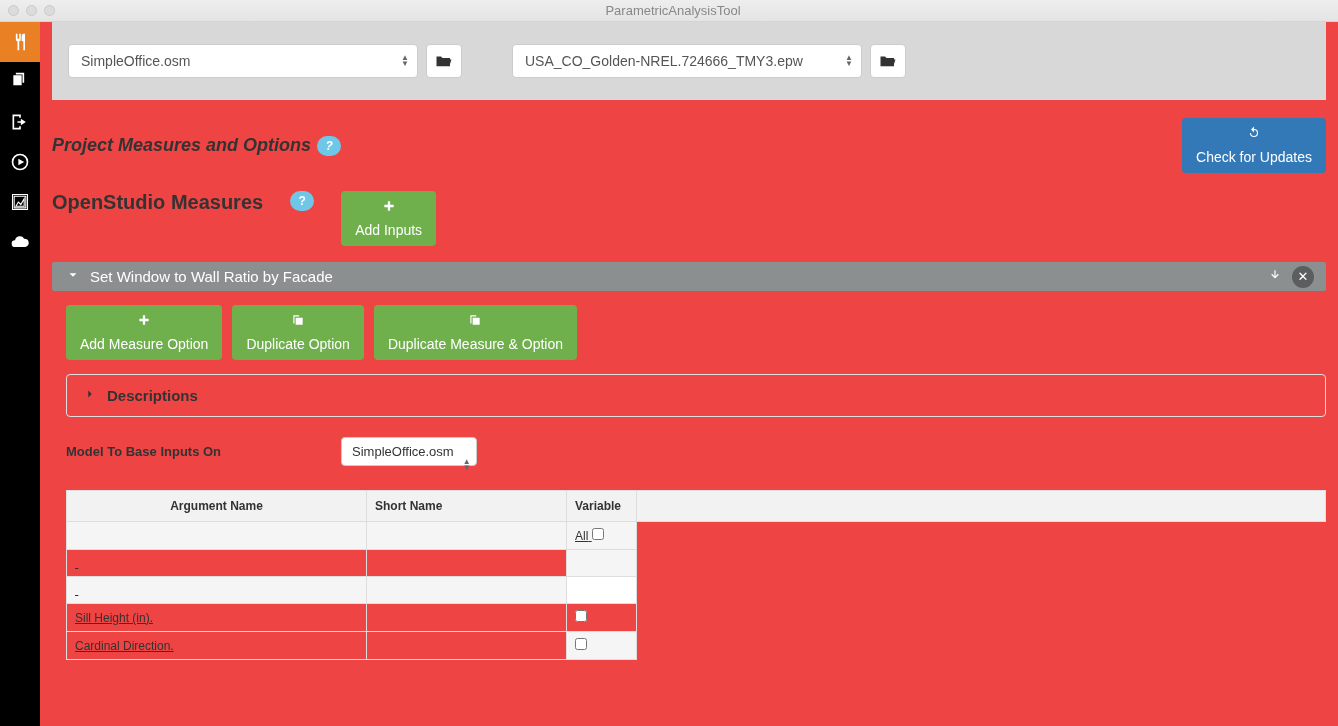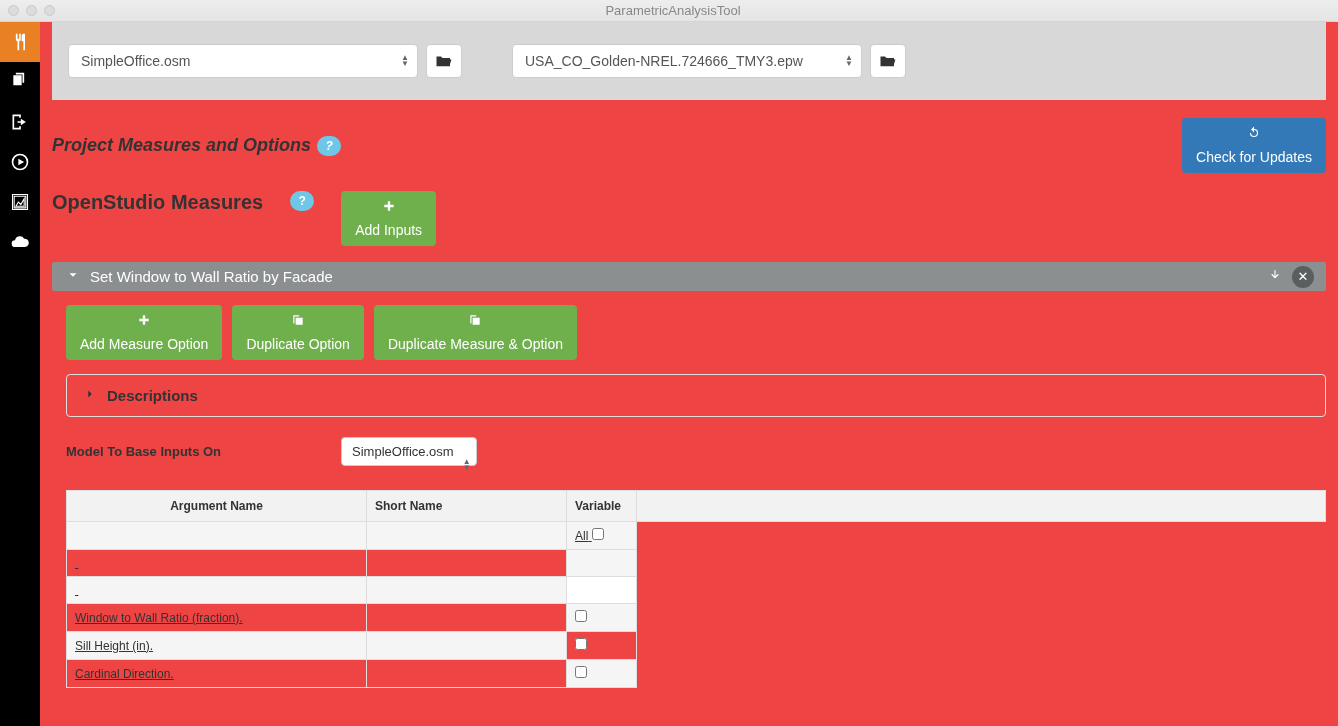--- a/index.html
+++ b/index.html
@@ -282,26 +282,20 @@
               <td style="background:#f5f5f5"></td>
               <td style="border:none;border-left:1px solid #ddd;"></td>
             </tr>
             <tr>
               <td class="shaded">&nbsp;</td>
               <td class="shaded"></td>
               <td style="background:#fff"></td>
               <td style="border:none;border-left:1px solid #ddd;"></td>
             </tr>
             <tr>
-              <td class="">Window to Wall Ratio (fraction).</td>
-              <td class=""></td>
-              <td style="background:#f5f5f5"><input type="checkbox" class="checkbox" style=""></td>
-              <td style="border:none;border-left:1px solid #ddd;"></td>
-            </tr>
-            <tr>
               <td class="shaded">Sill Height (in).</td>
               <td class="shaded"></td>
               <td style=""><input type="checkbox" class="checkbox" style=""></td>
               <td style="border:none;border-left:1px solid #ddd;"></td>
             </tr>
             <tr>
               <td class="">Cardinal Direction.</td>
               <td class=""></td>
               <td style="background:#f5f5f5"><input type="checkbox" class="checkbox" style=""></td>
               <td style="border:none;border-left:1px solid #ddd;"></td>

